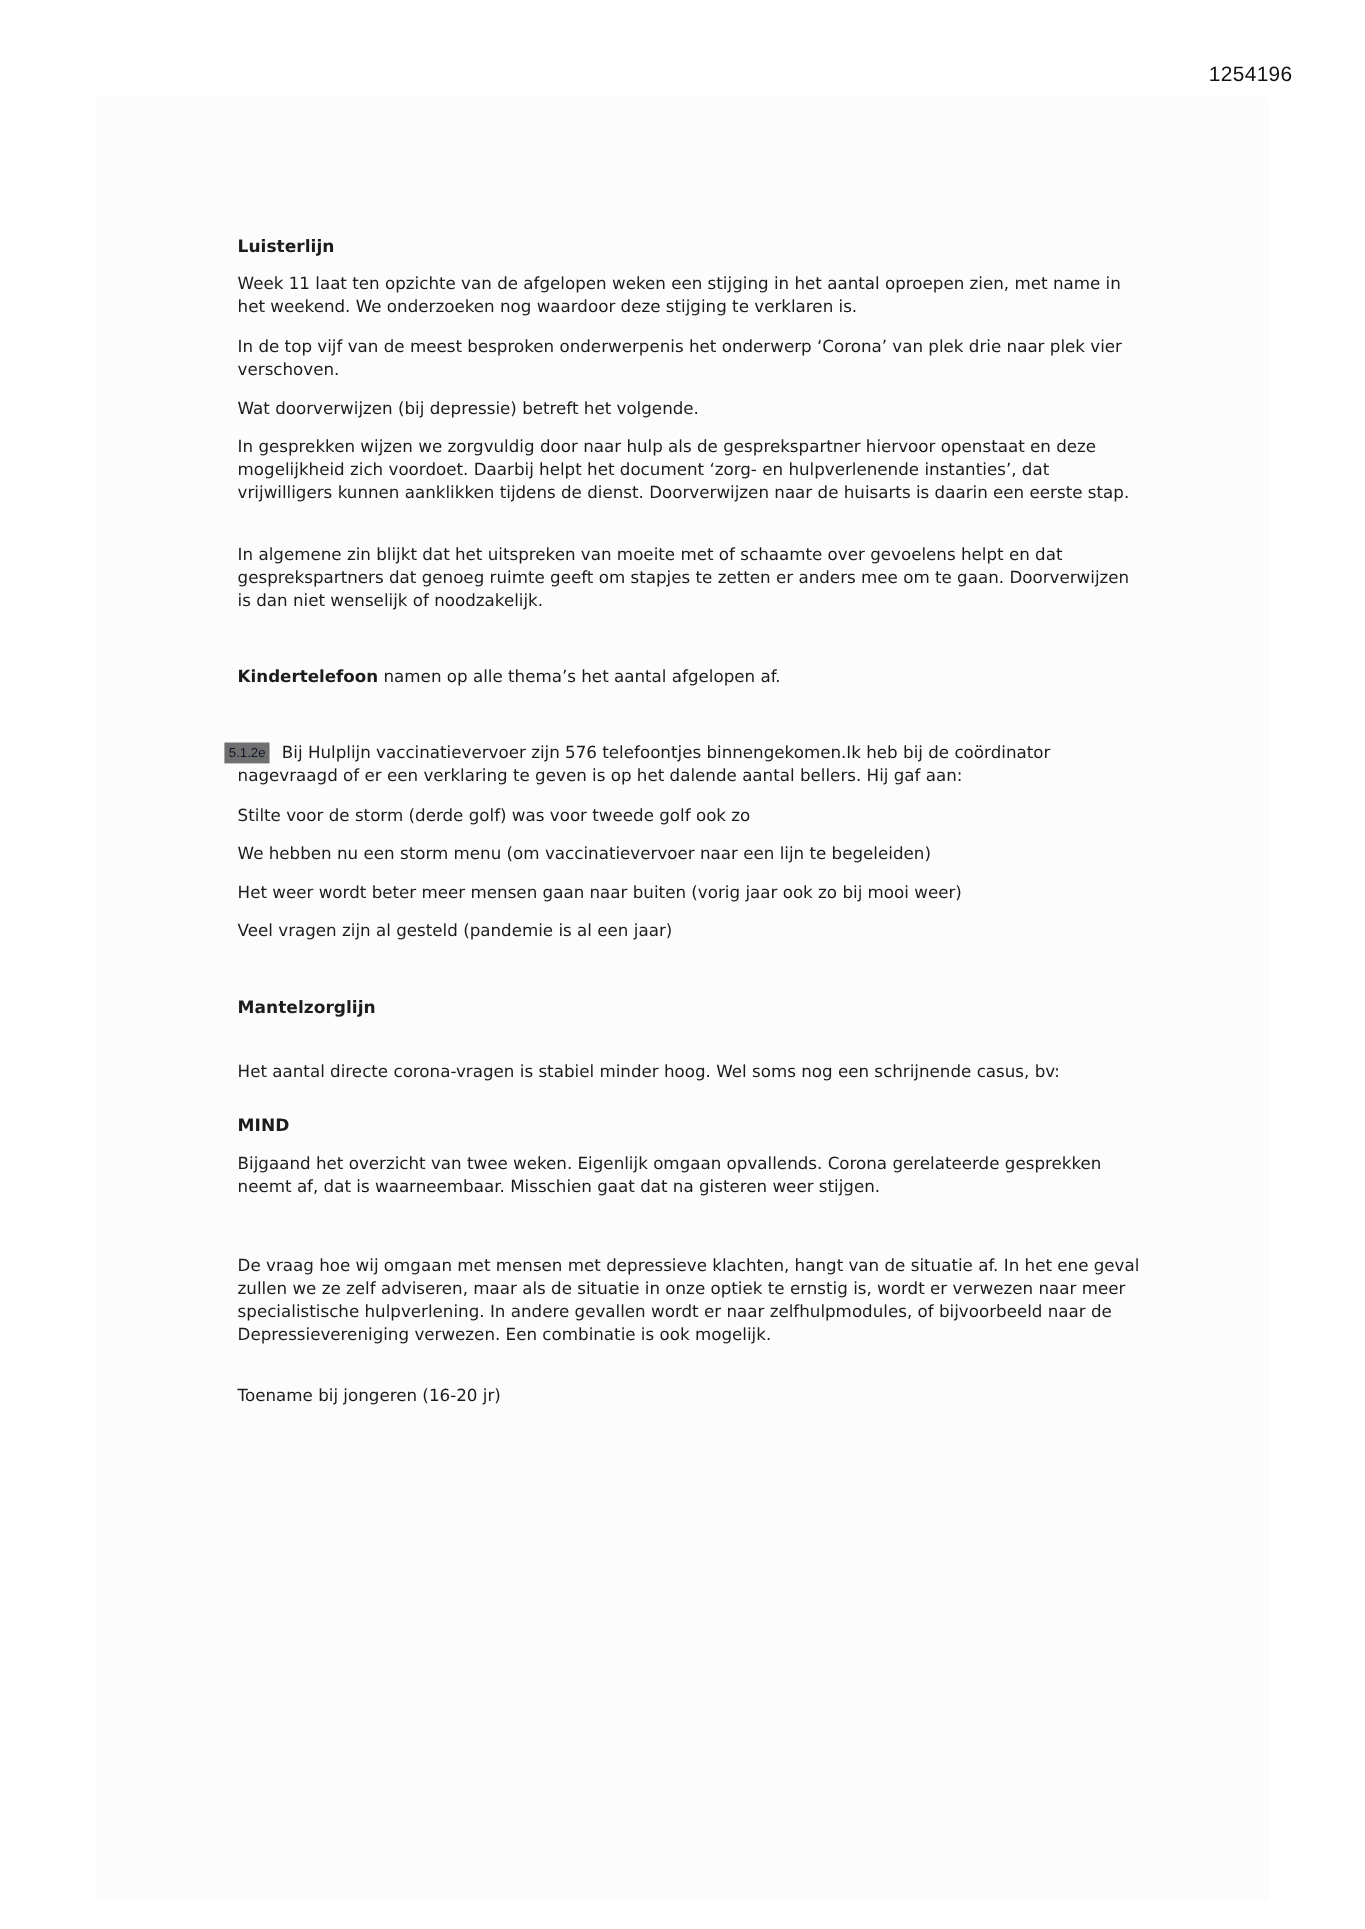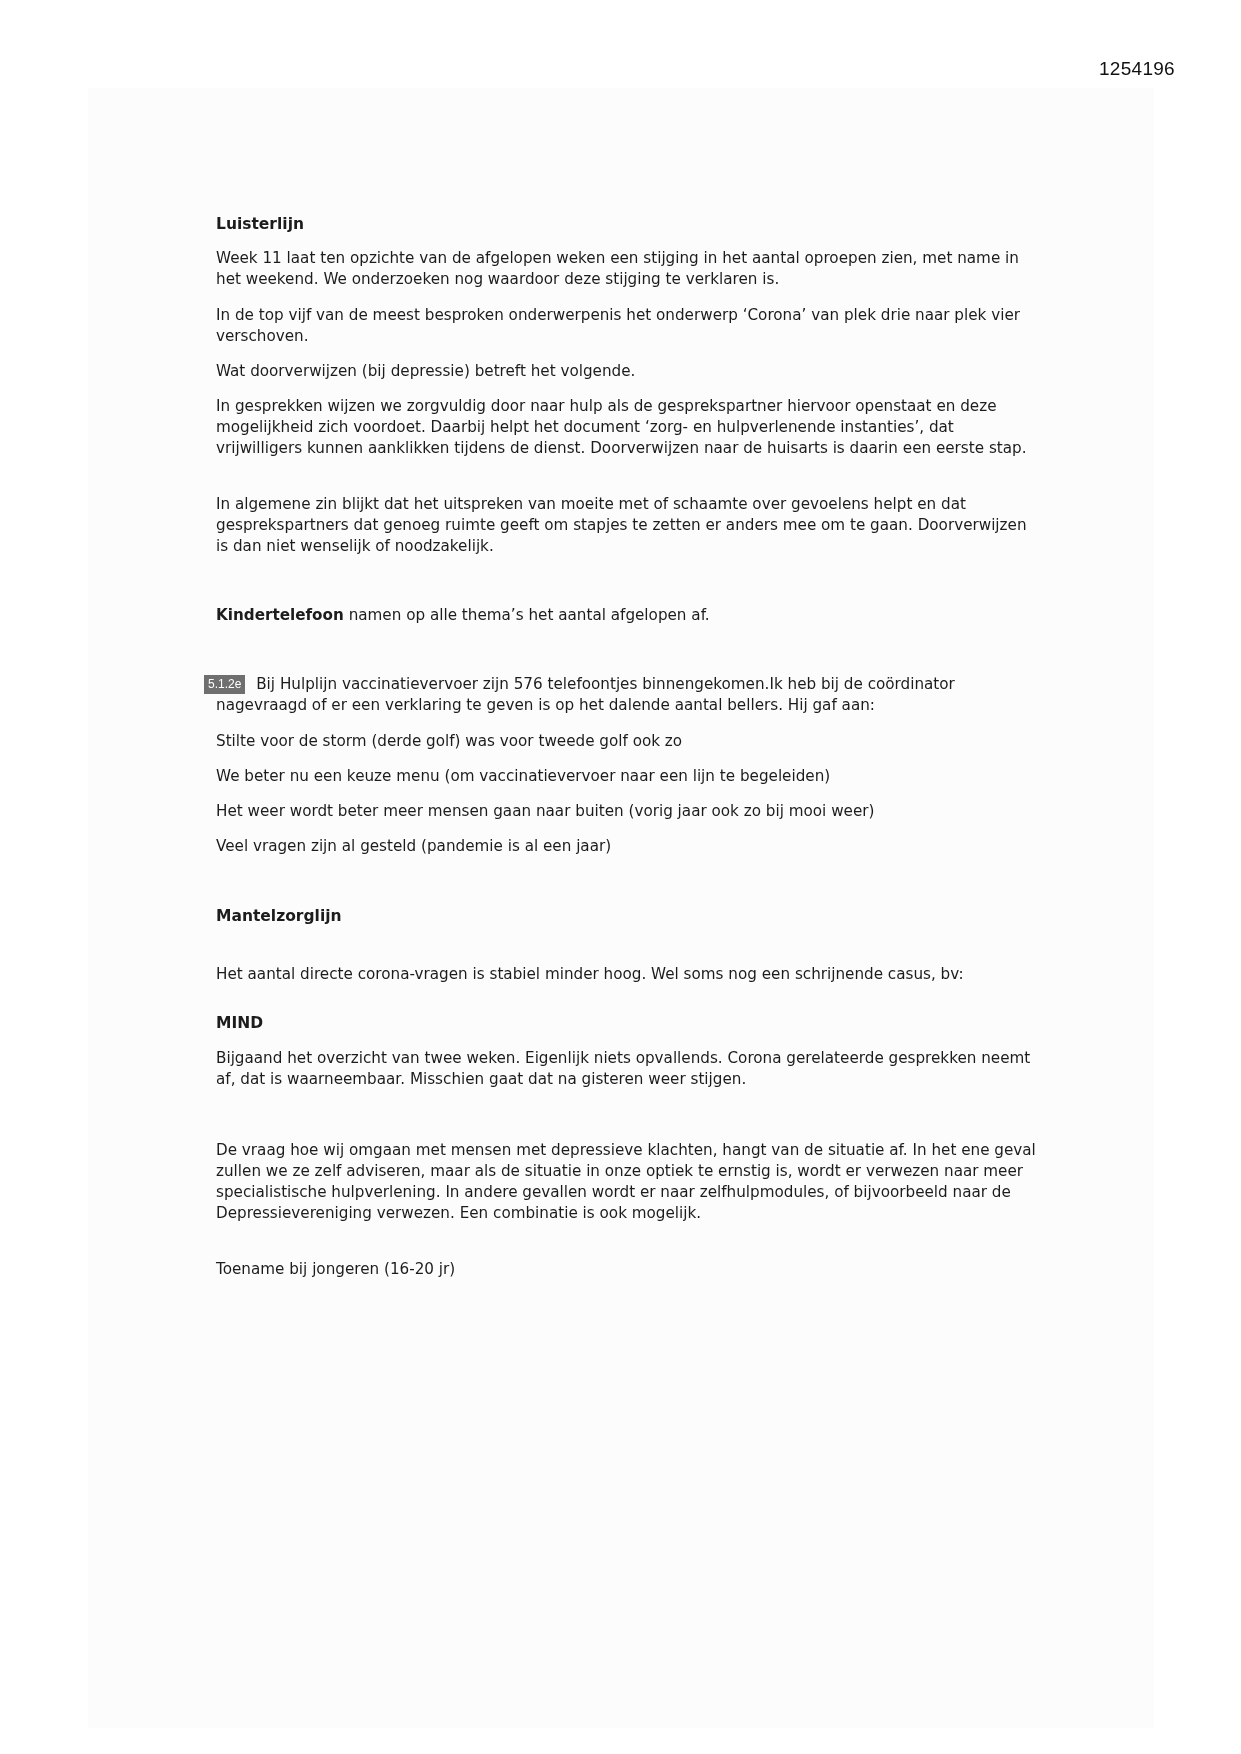--- a/index.html
+++ b/index.html
@@ -43,21 +43,21 @@
     .heading {
       font-weight: bold;
       font-size: 15.5px;
     }
     .para {
       margin: 0;
     }
     .redaction-tag {
       display: inline-block;
       background: #6f6f6f;
-      color: #ffffff;
+      color: #0f172a;
       font-family: "Liberation Sans", sans-serif;
       font-size: 12px;
       line-height: 17px;
       padding: 1px 4px;
       margin-right: 6px;
       position: relative;
       left: -12px;
       margin-right: -6px;
       vertical-align: 1px;
     }
@@ -98,40 +98,40 @@
 <div class="text-block" style="top:674px;">
   <p class="para">
     <span class="redaction-tag">5.1.2e</span>
     <span>Bij Hulplijn vaccinatievervoer zijn 576 telefoontjes binnengekomen.Ik heb bij de coördinator nagevraagd of er een verklaring te geven is op het dalende aantal bellers. Hij gaf aan:</span>
   </p>
 </div>
 <div class="text-block" style="top:731px;">
   <p class="para">Stilte voor de storm (derde golf) was voor tweede golf ook zo</p>
 </div>
 <div class="text-block" style="top:766px;">
-  <p class="para">We beter nu een keuze menu (om vaccinatievervoer naar een lijn te begeleiden)</p>
+  <p class="para">We hebben nu een storm menu (om vaccinatievervoer naar een lijn te begeleiden)</p>
 </div>
 <div class="text-block" style="top:801px;">
   <p class="para">Het weer wordt beter meer mensen gaan naar buiten (vorig jaar ook zo bij mooi weer)</p>
 </div>
 <div class="text-block" style="top:836px;">
   <p class="para">Veel vragen zijn al gesteld (pandemie is al een jaar)</p>
 </div>
 
 <div class="text-block" style="top:906px;">
   <p class="para heading">Mantelzorglijn</p>
 </div>
 <div class="text-block" style="top:941px;margin-top:23px;">
   <p class="para">Het aantal directe corona-vragen is stabiel minder hoog. Wel soms nog een schrijnende casus, bv:</p>
 </div>
 
 <div class="text-block" style="top:1013px;">
   <p class="para heading">MIND</p>
 </div>
 <div class="text-block" style="top:1048px;">
-  <p class="para">Bijgaand het overzicht van twee weken. Eigenlijk niets opvallends. Corona gerelateerde gesprekken neemt af, dat is waarneembaar. Misschien gaat dat na gisteren weer stijgen.</p>
+  <p class="para">Bijgaand het overzicht van twee weken. Eigenlijk omgaan opvallends. Corona gerelateerde gesprekken neemt af, dat is waarneembaar. Misschien gaat dat na gisteren weer stijgen.</p>
 </div>
 <div class="text-block" style="top:1140px;">
   <p class="para">De vraag hoe wij omgaan met mensen met depressieve klachten, hangt van de situatie af. In het ene geval zullen we ze zelf adviseren, maar als de situatie in onze optiek te ernstig is, wordt er verwezen naar meer specialistische hulpverlening. In andere gevallen wordt er naar zelfhulpmodules, of bijvoorbeeld naar de Depressievereniging verwezen. Een combinatie is ook mogelijk.</p>
 </div>
 <div class="text-block" style="top:1259px;">
   <p class="para">Toename bij jongeren (16-20 jr)</p>
 </div>
 
 </body></html>

